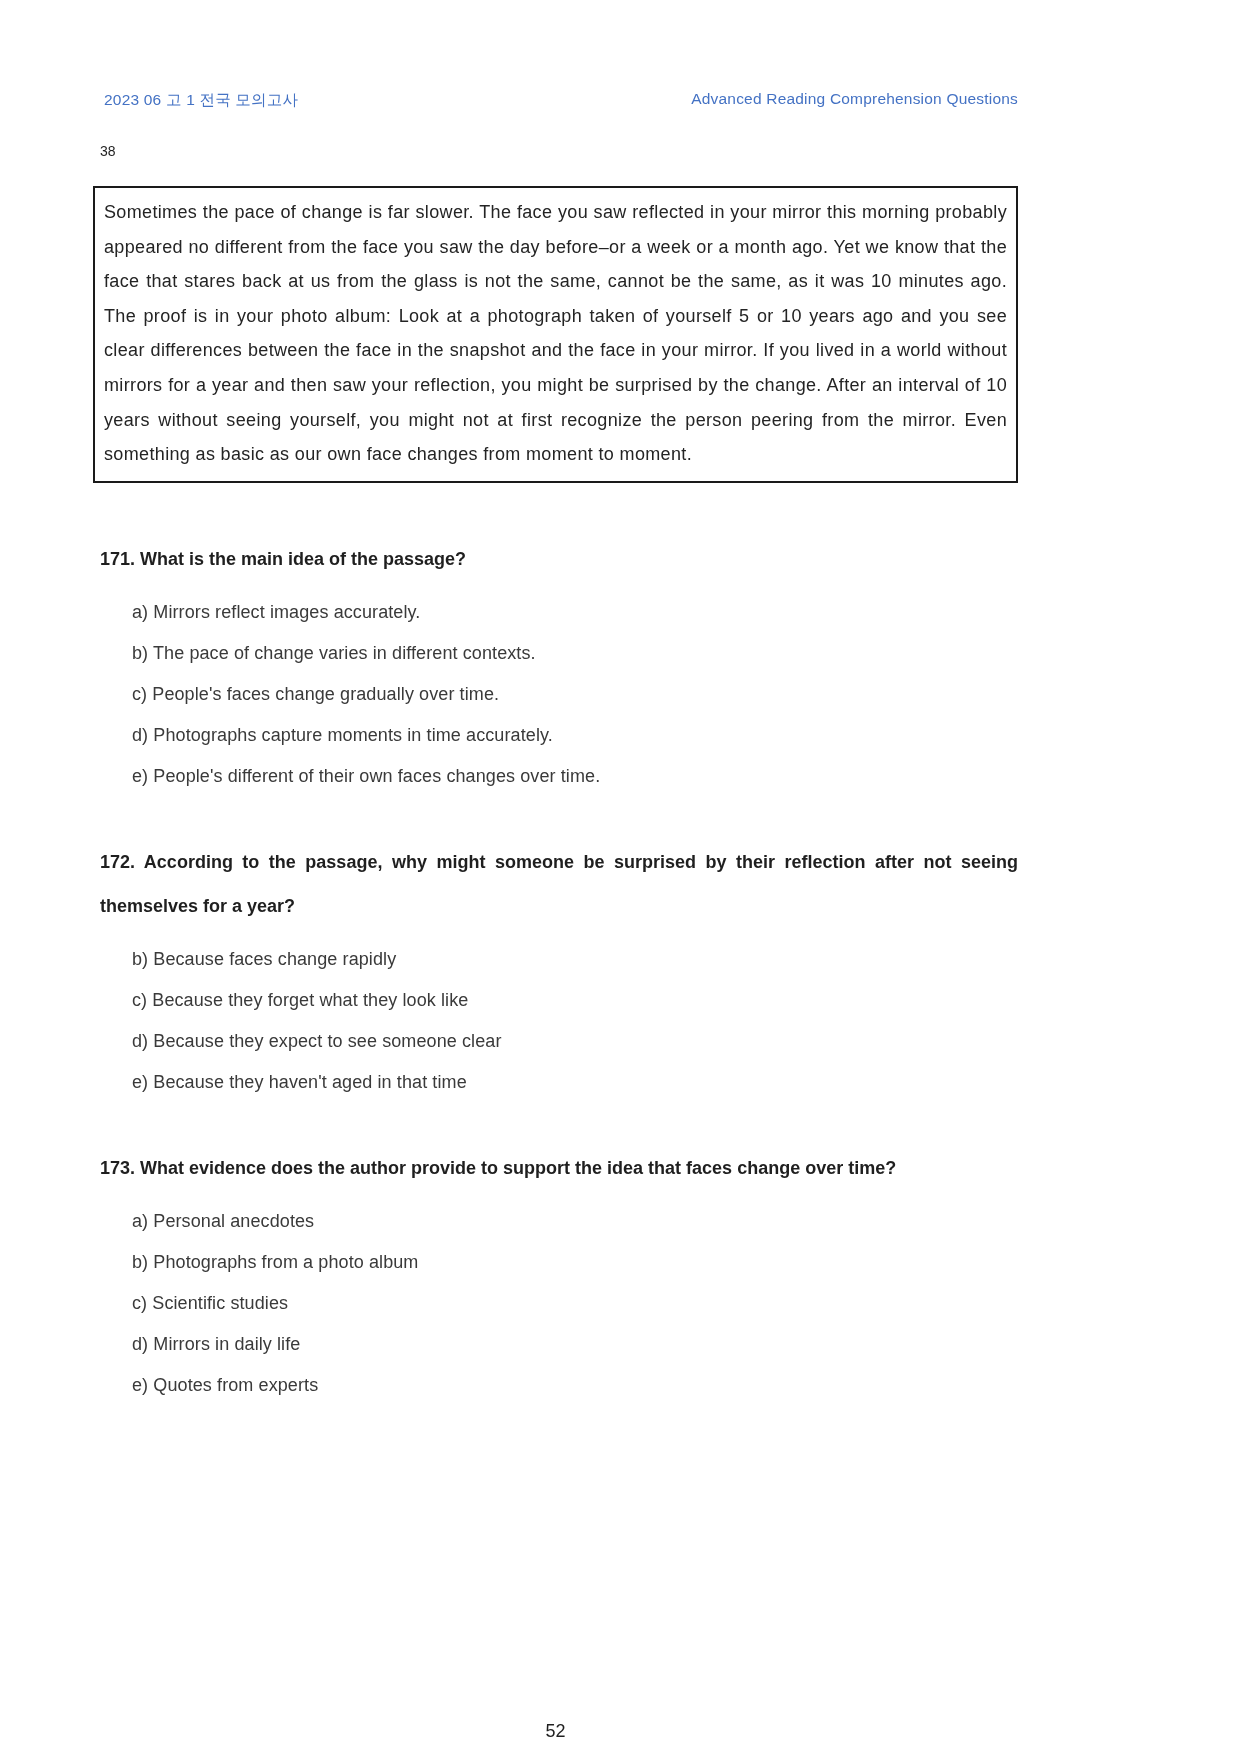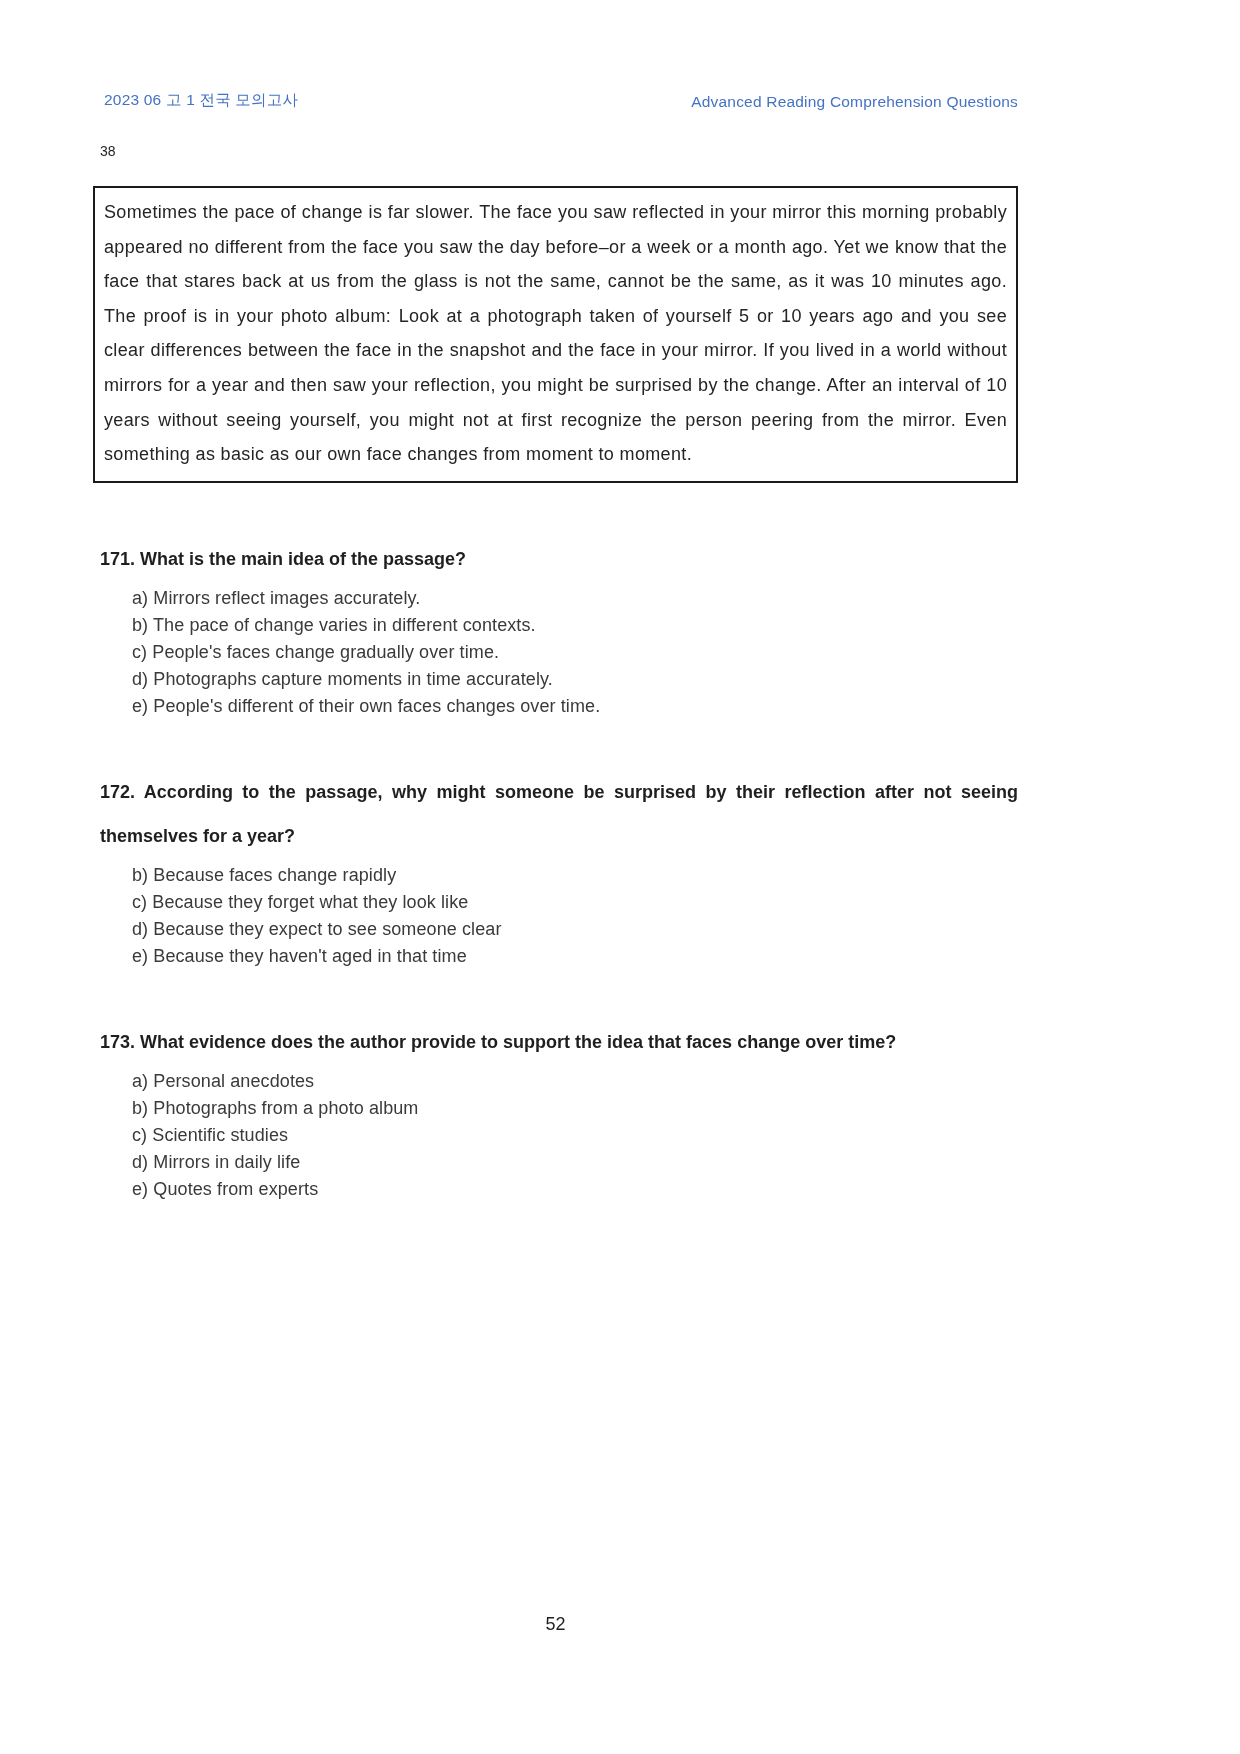--- a/index.html
+++ b/index.html
@@ -14,21 +14,21 @@
   }
   .content {
     position: absolute;
     left: 93px;
     top: 0;
     width: 925px;
   }
   .doc-header {
     display: flex;
     justify-content: space-between;
-    align-items: flex-end;
+    align-items: flex-start;
     margin-top: 90px;
     padding-left: 11px;
     font-size: 15.5px;
     color: var(--accent, #4472C4);
     letter-spacing: 0.2px;
     gap: 8px;
   }
   .passage-number {
     margin-top: 32px;
     padding-left: 7px;
@@ -49,31 +49,31 @@
   .question:nth-of-type(2) { margin-top: 64px; }
   .question:nth-of-type(3) { margin-top: 72px; }
   .question-heading {
     font-weight: bold;
     font-size: 18px;
     line-height: 44px;
     color: #1f1f1f;
     text-align: justify;
   }
   .option {
-    margin-top: 7px;
+    margin-top: 21px;
     padding-left: 32px;
     font-size: 18px;
     line-height: 20px;
     color: #3a3a3a;
     letter-spacing: 0.1px;
   }
   .page-footer {
     position: absolute;
     left: 93px;
-    top: 1614px;
+    top: 1721px;
     width: 925px;
     text-align: center;
     font-size: 18px;
     color: #1f1f1f;
   }
 </style>
 </head>
 <body>
 
 <div class="page">

